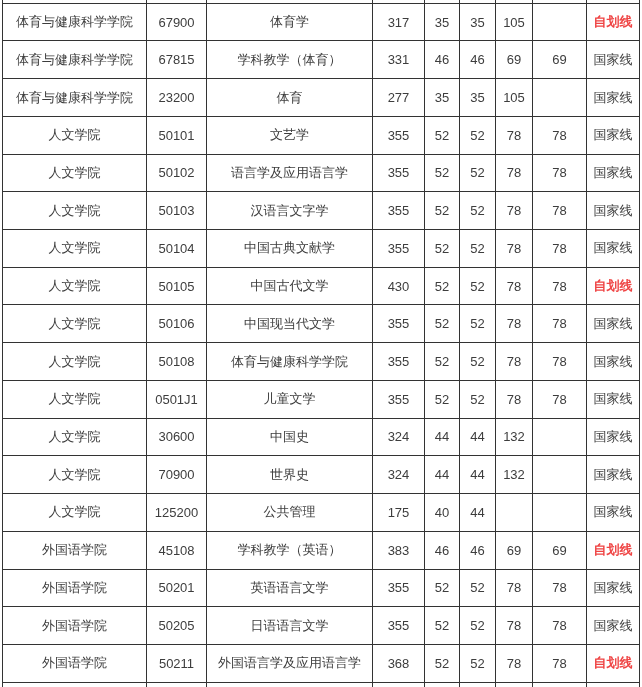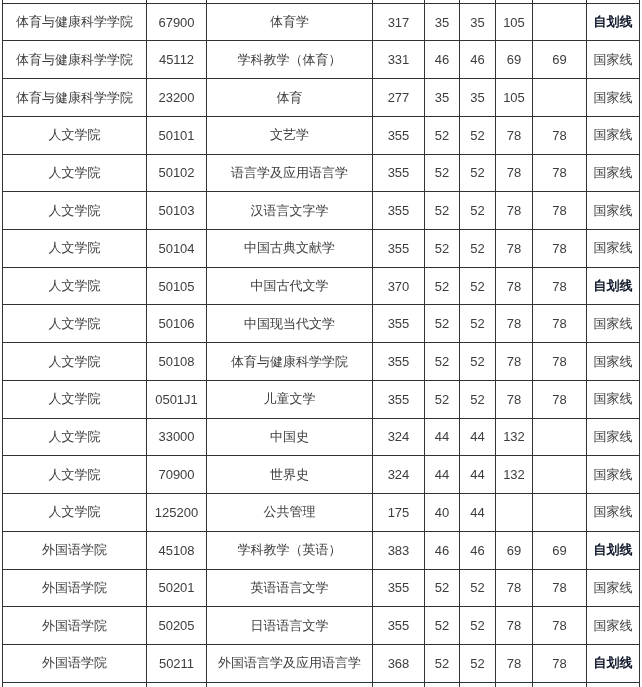--- a/index.html
+++ b/index.html
@@ -29,21 +29,21 @@
     padding: 0;
     text-align: center;
     vertical-align: middle;
     font-size: 13px;
     color: #3d3d3d;
     white-space: nowrap;
     overflow: hidden;
   }
   table.score-table td.bold-line {
     font-weight: bold;
-    color: #0f172a;
+    color: #ef4444;
     border-radius: 10px;
   }
 </style>
 </head>
 <body>
 
 <div class="screen">
   <table class="score-table">
     <colgroup>
       <col style="width:144px">
@@ -74,21 +74,21 @@
           <td>体育学</td>
           <td>317</td>
           <td>35</td>
           <td>35</td>
           <td>105</td>
           <td></td>
           <td class="bold-line">自划线</td>
         </tr>
         <tr>
           <td>体育与健康科学学院</td>
-          <td>45112</td>
+          <td>67815</td>
           <td>学科教学（体育）</td>
           <td>331</td>
           <td>46</td>
           <td>46</td>
           <td>69</td>
           <td>69</td>
           <td>国家线</td>
         </tr>
         <tr>
           <td>体育与健康科学学院</td>
@@ -142,21 +142,21 @@
           <td>52</td>
           <td>52</td>
           <td>78</td>
           <td>78</td>
           <td>国家线</td>
         </tr>
         <tr>
           <td>人文学院</td>
           <td>50105</td>
           <td>中国古代文学</td>
-          <td>370</td>
+          <td>430</td>
           <td>52</td>
           <td>52</td>
           <td>78</td>
           <td>78</td>
           <td class="bold-line">自划线</td>
         </tr>
         <tr>
           <td>人文学院</td>
           <td>50106</td>
           <td>中国现当代文学</td>
@@ -184,21 +184,21 @@
           <td>儿童文学</td>
           <td>355</td>
           <td>52</td>
           <td>52</td>
           <td>78</td>
           <td>78</td>
           <td>国家线</td>
         </tr>
         <tr>
           <td>人文学院</td>
-          <td>33000</td>
+          <td>30600</td>
           <td>中国史</td>
           <td>324</td>
           <td>44</td>
           <td>44</td>
           <td>132</td>
           <td></td>
           <td>国家线</td>
         </tr>
         <tr>
           <td>人文学院</td>

